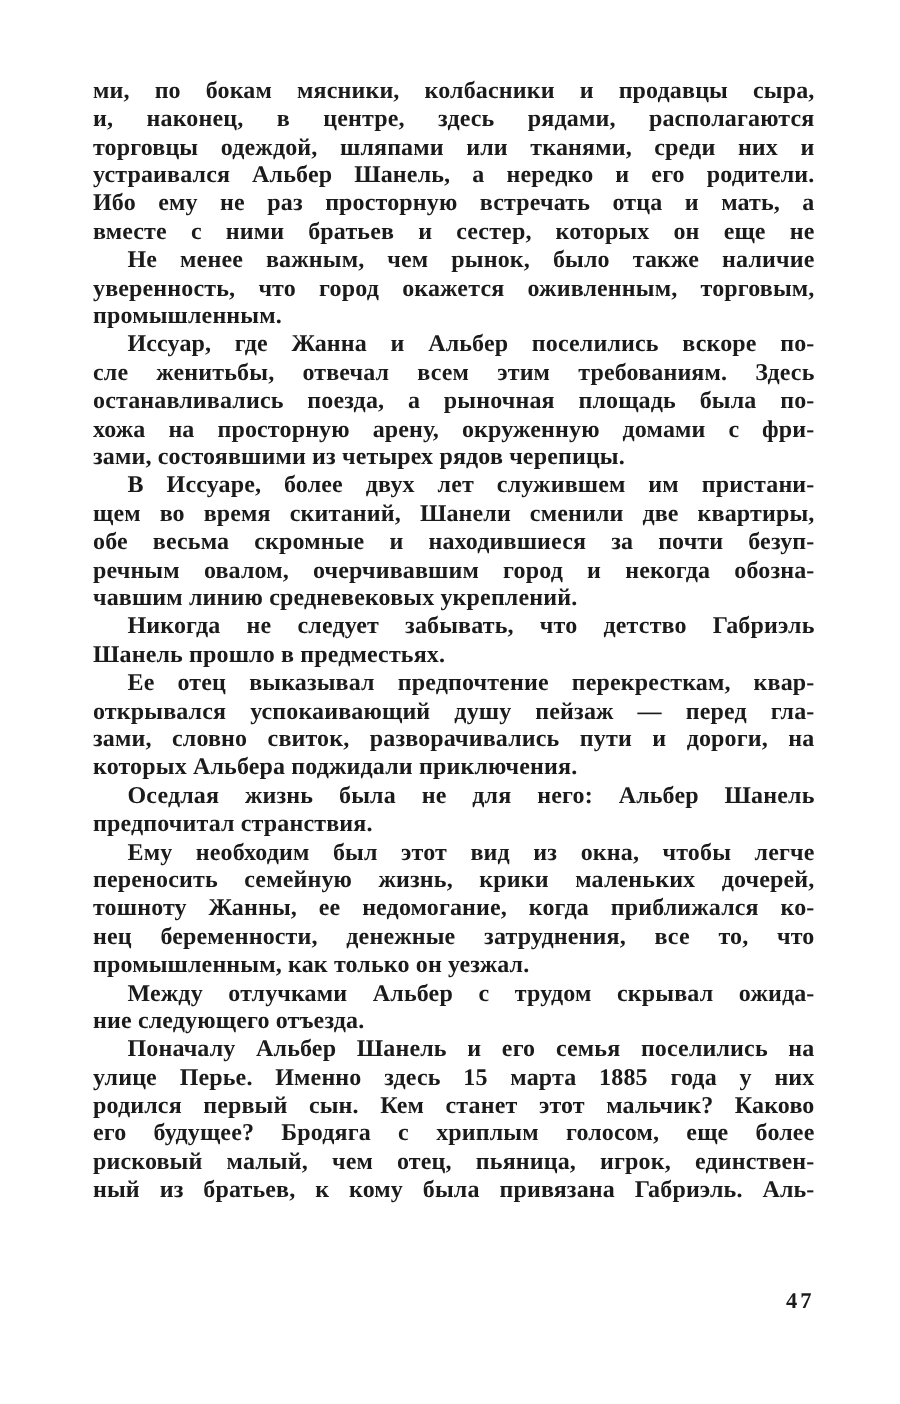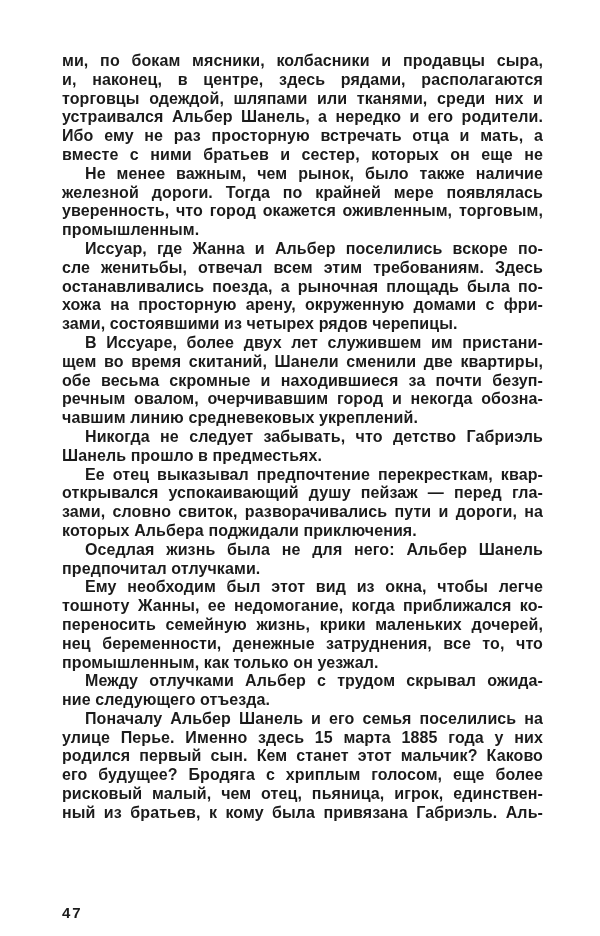--- a/index.html
+++ b/index.html
@@ -6,21 +6,21 @@
     margin: 0;
     padding: 0;
     background: #e8e8e8;
   }
   .page {
     position: relative;
     width: 600px;
     height: 936px;
     background: #ffffff;
     overflow: hidden;
-    font-family: Liberation Sans, sans-serif;
+    font-family: Liberation Serif, serif;
   }
   .text-block {
     position: absolute;
     left: 62px;
     top: 52px;
     width: 481px;
     font-size: 16px;
     font-weight: 700;
     line-height: 18.8px;
     color: #1b1b1b;
@@ -36,24 +36,24 @@
   
   .line.j {
     text-align: justify;
     text-align-last: justify;
   }
   .line.indent {
     text-indent: 23px;
   }
   .page-number {
     position: absolute;
-    top: 904px;
+    top: 860px;
     left: 62px;
     width: 481px;
-    text-align: left;
+    text-align: right;
     font-size: 15px;
     font-weight: 700;
     letter-spacing: 2px;
     color: #1b1b1b;
   }
 </style>
 </head>
 <body>
 
 <div class="page">
@@ -61,21 +61,20 @@
       <div class="paragraph">
         <div class="line j">ми, по бокам мясники, колбасники и продавцы сыра,</div>
         <div class="line j">и, наконец, в центре, здесь рядами, располагаются</div>
         <div class="line j">торговцы одеждой, шляпами или тканями, среди них и</div>
         <div class="line j">устраивался Альбер Шанель, а нередко и его родители.</div>
         <div class="line j">Ибо ему не раз просторную встречать отца и мать, а</div>
         <div class="line j">вместе с ними братьев и сестер, которых он еще не</div>
       </div>
       <div class="paragraph">
         <div class="line j indent">Не менее важным, чем рынок, было также наличие</div>
-        <div class="line j">железной дороги. Тогда по крайней мере появлялась</div>
         <div class="line j">уверенность, что город окажется оживленным, торговым,</div>
         <div class="line">промышленным.</div>
       </div>
       <div class="paragraph">
         <div class="line j indent">Иссуар, где Жанна и Альбер поселились вскоре по-</div>
         <div class="line j">сле женитьбы, отвечал всем этим требованиям. Здесь</div>
         <div class="line j">останавливались поезда, а рыночная площадь была по-</div>
         <div class="line j">хожа на просторную арену, окруженную домами с фри-</div>
         <div class="line">зами, состоявшими из четырех рядов черепицы.</div>
       </div>
@@ -91,26 +90,26 @@
         <div class="line">Шанель прошло в предместьях.</div>
       </div>
       <div class="paragraph">
         <div class="line j indent">Ее отец выказывал предпочтение перекресткам, квар-</div>
         <div class="line j">открывался успокаивающий душу пейзаж — перед гла-</div>
         <div class="line j">зами, словно свиток, разворачивались пути и дороги, на</div>
         <div class="line">которых Альбера поджидали приключения.</div>
       </div>
       <div class="paragraph">
         <div class="line j indent">Оседлая жизнь была не для него: Альбер Шанель</div>
-        <div class="line">предпочитал отлучками.</div>
+        <div class="line">предпочитал странствия.</div>
       </div>
       <div class="paragraph">
         <div class="line j indent">Ему необходим был этот вид из окна, чтобы легче</div>
+        <div class="line j">переносить семейную жизнь, крики маленьких дочерей,</div>
         <div class="line j">тошноту Жанны, ее недомогание, когда приближался ко-</div>
-        <div class="line j">переносить семейную жизнь, крики маленьких дочерей,</div>
         <div class="line j">нец беременности, денежные затруднения, все то, что</div>
         <div class="line">промышленным, как только он уезжал.</div>
       </div>
       <div class="paragraph">
         <div class="line j indent">Между отлучками Альбер с трудом скрывал ожида-</div>
         <div class="line">ние следующего отъезда.</div>
       </div>
       <div class="paragraph">
         <div class="line j indent">Поначалу Альбер Шанель и его семья поселились на</div>
         <div class="line j">улице Перье. Именно здесь 15 марта 1885 года у них</div>

